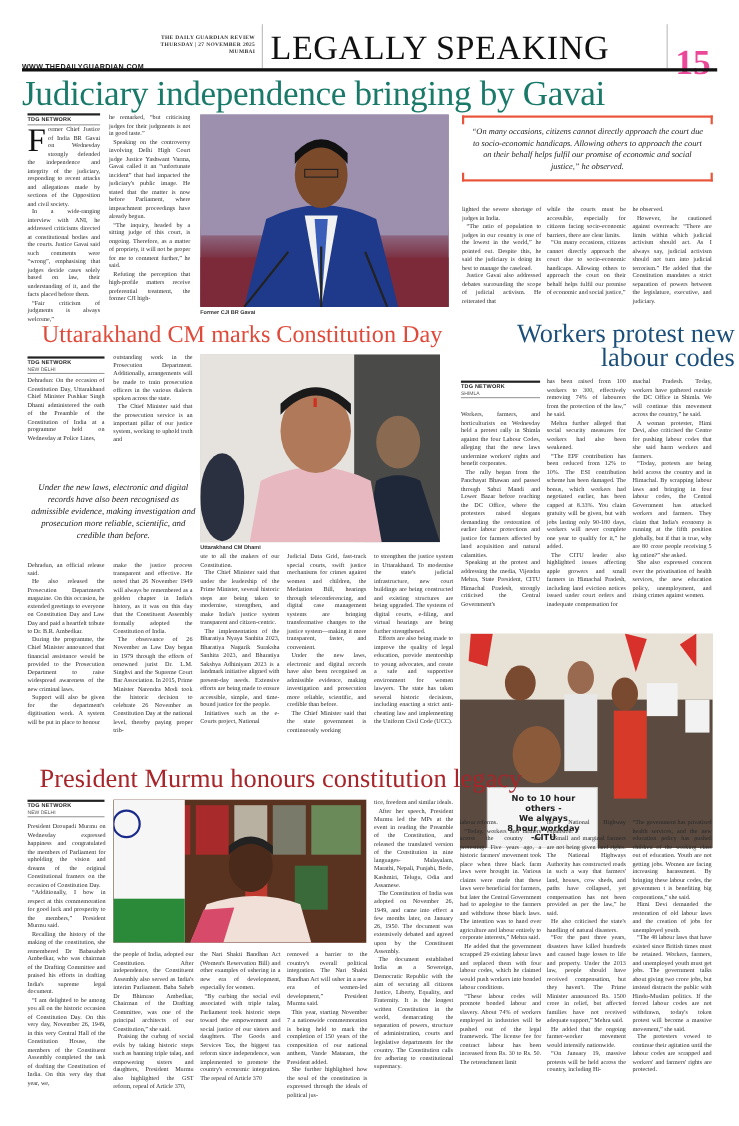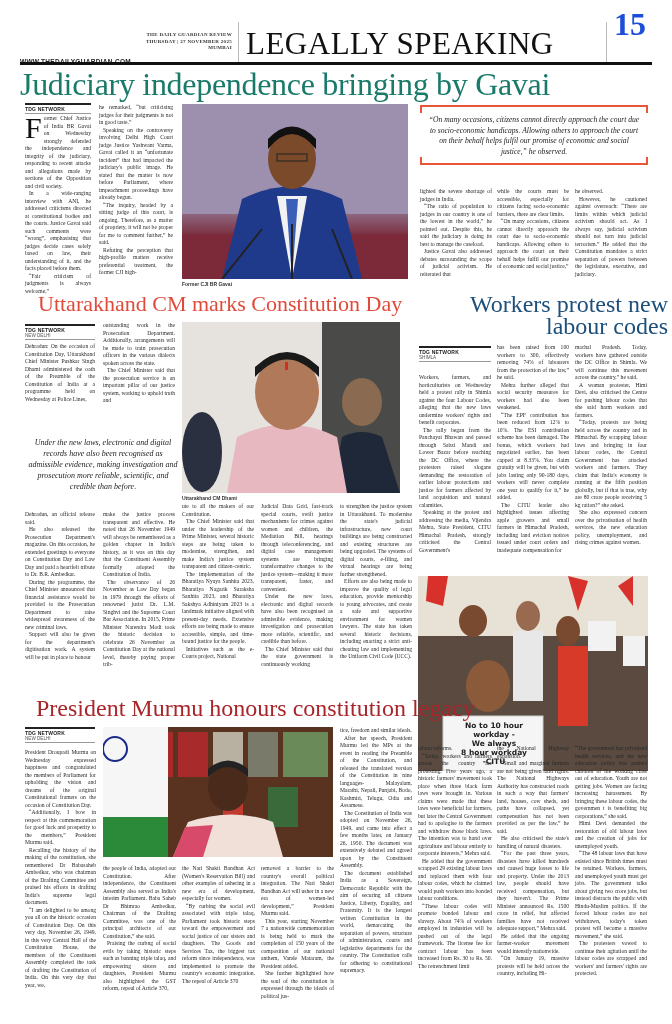--- a/index.html
+++ b/index.html
@@ -7,21 +7,21 @@
   body { font-family: "DejaVu Serif", serif; color: #222; position: relative; }
   .abs { position: absolute; }
   .col { position: absolute; font-family: "Liberation Serif", serif; font-size: 5.6px; line-height: 7.5px; color: #2a2a2a; text-align: justify; }
   .col p { text-indent: 4px; margin: 0; }
   .col p.noindent { text-indent: 0; }
   .masthead-url { left: 20px; top: 58px; font-family: "Liberation Sans", sans-serif; font-size: 6.5px; font-weight: bold; letter-spacing: 0.3px; color: #222; }
   .masthead-meta { left: 130px; top: 32px; width: 102px; text-align: right; font-family: "Liberation Serif", serif; font-size: 5px; line-height: 6.5px; font-weight: bold; letter-spacing: 0.3px; color: #333; }
   .masthead-divider { left: 238px; top: 22px; width: 1px; height: 40px; background: #bbb; }
   .masthead-title { left: 246px; top: 26px; font-family: "Liberation Serif", serif; font-size: 31px; letter-spacing: 0.5px; color: #111; }
   .masthead-divider2 { left: 606px; top: 22px; width: 1px; height: 40px; background: #bbb; }
-  .masthead-page { left: 614px; top: 6px; font-family: "Liberation Serif", serif; font-size: 32px; font-weight: bold; color: #1d4ed8; }
+  .masthead-page { left: 614px; top: 38px; font-family: "Liberation Serif", serif; font-size: 32px; font-weight: bold; color: #ec4899; }
   .masthead-rule { left: 20px; top: 62px; width: 632px; height: 3px; background: #111; }
   .headline { font-family: "Liberation Serif", serif; }
   .h1 { left: 20px; top: 66px; font-size: 32px; color: #1a7a6a; letter-spacing: -0.3px; white-space: nowrap; }
   .h2 { left: 26px; top: 291px; font-size: 22px; color: #e04a3a; white-space: nowrap; margin-left: 12px; }
   .h3 { left: 418px; top: 293px; width: 250px; font-size: 24px; line-height: 22px; color: #1c4f7a; text-align: right; }
   .h4 { left: 36px; top: 695px; font-size: 24px; color: #a8252a; white-space: nowrap; }
   .byline { font-family: "Liberation Sans", sans-serif; font-size: 5px; font-weight: bold; color: #222; letter-spacing: 0.2px; }
   .byline-loc { font-family: "Liberation Sans", sans-serif; font-size: 4.6px; color: #555; }
   .byline-rule { height: 2px; background: #222; }
   .thin-rule { height: 1px; background: #999; }
@@ -207,21 +207,21 @@
     <ellipse cx="150" cy="55" rx="12" ry="15" fill="#7a4a30"></ellipse>
     <rect x="95" y="55" width="30" height="70" fill="#e8e8e8"></rect>
     <rect x="140" y="70" width="30" height="80" fill="#d83a2a"></rect>
     <rect x="170" y="45" width="28" height="30" fill="#f2f2f2"></rect>
     <rect x="205" y="60" width="22" height="30" fill="#f2f2f2"></rect>
     <ellipse cx="70" cy="110" rx="22" ry="26" fill="#8a5a3a"></ellipse>
     <rect x="25" y="140" width="100" height="55" fill="#f5f5f5" stroke="#ccc" stroke-width="1"></rect>
   </svg>
   <div class="abs" style="left:30px;top:145px;width:92px;font-family:'DejaVu Sans',sans-serif;font-weight:bold;font-size:7.5px;line-height:9px;text-align:center;color:#222;">
     <div>No to 10 hour</div>
-    <div>workday -</div>
+    <div>others -</div>
     <div>We always</div>
     <div>8 hour workday</div>
     <div>-CITU</div>
   </div>
 </div>
 
 <div class="abs headline h4">President Murmu honours constitution legacy</div>
 
 <div class="abs" style="left:25px;top:727px;width:70px;">
   <div class="byline-rule"></div>

